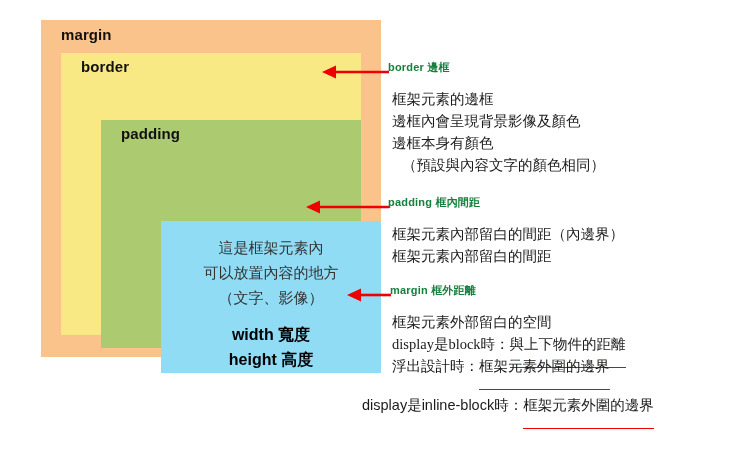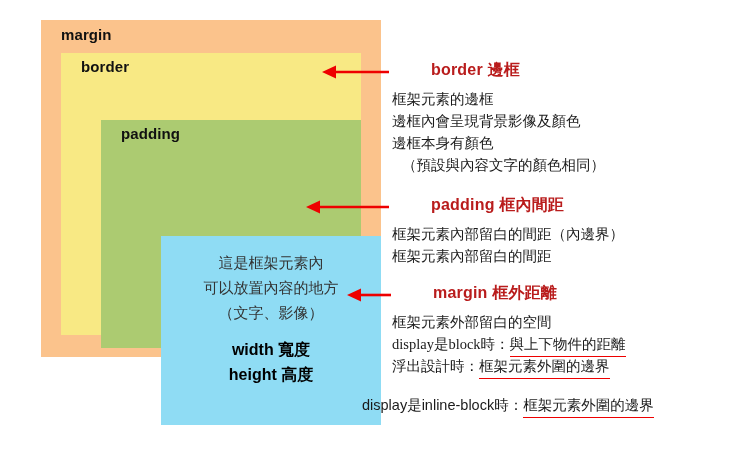--- a/index.html
+++ b/index.html
@@ -38,22 +38,22 @@
     left: 20px; top: 33px;
     width: 300px; height: 282px;
     background: #f8e984;
   }
   #padding-layer {
     left: 40px; top: 67px;
     width: 260px; height: 228px;
     background: #accb71;
   }
   #content-layer {
-    left: 60px; top: 116px;
-    width: 220px; height: 189px;
+    left: 60px; top: 101px;
+    width: 220px; height: 152px;
     background: #8fdcf4;
   }
 
   .layer-label {
     position: absolute;
     font-weight: bold;
     font-size: 15px;
     color: #111111;
     letter-spacing: 0.1px;
     white-space: nowrap;
@@ -96,38 +96,37 @@
     position: absolute;
     height: 22px;
   }
   #arrow-border  { left: 318px; top: 61px;  width: 72px; }
   #arrow-padding { left: 302px; top: 196px; width: 88px; }
   #arrow-margin  { left: 344px; top: 284px; width: 48px; }
 
   
   .annotation-heading {
     position: absolute;
-    font-size: 16px;
+    font-size: 11px;
     font-weight: bold;
-    color: #b91c1c;
+    color: #15803d;
     white-space: nowrap;
     letter-spacing: 0.2px;
-    margin-left: 43px;
   }
   .annotation-body {
     position: absolute;
     font-size: 14.5px;
     line-height: 22px;
     color: #1a1a1a;
     white-space: nowrap;
   }
   .annotation-body .indent { display: inline-block; padding-left: 10px; }
   .u-red {
     border-bottom: 1.6px solid #ee0000;
-    padding-bottom: 4px;
+    padding-bottom: 15px;
   }
 
   #head-border  { left: 388px; top: 60px; }
   #body-border  { left: 392px; top: 88px; }
 
   #head-padding { left: 388px; top: 195px; }
   #body-padding { left: 392px; top: 223px; }
 
   #head-margin  { left: 390px; top: 283px; }
   #body-margin  { left: 392px; top: 311px; font-family: Liberation Serif, serif; }

